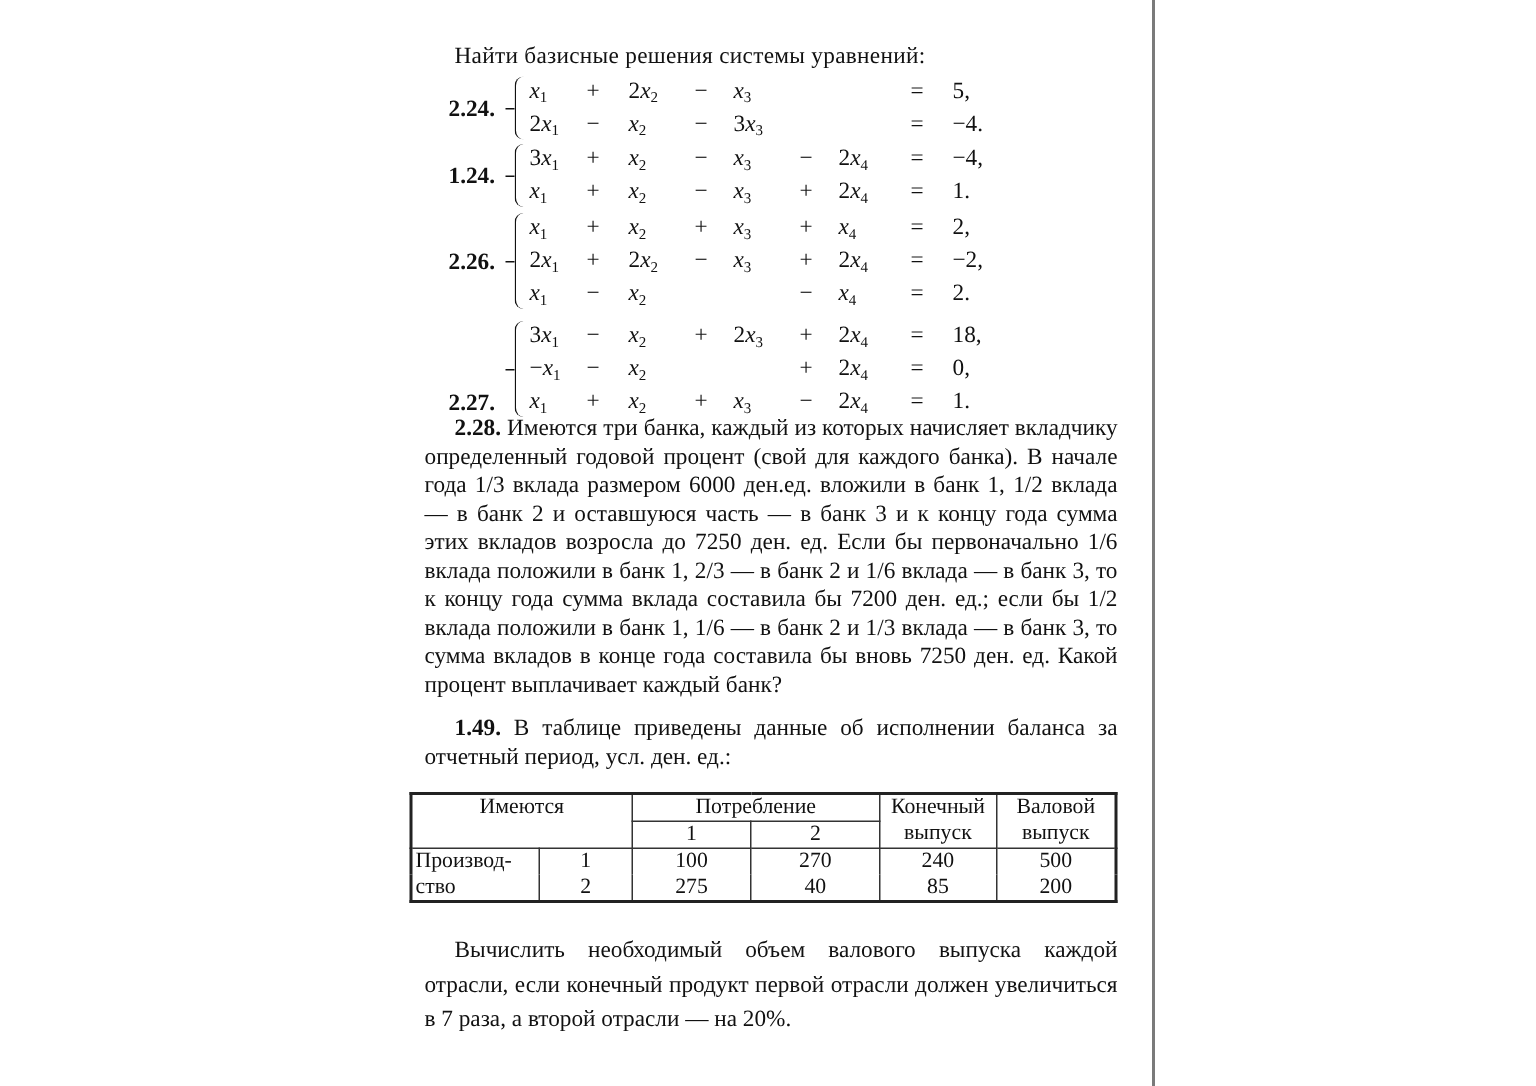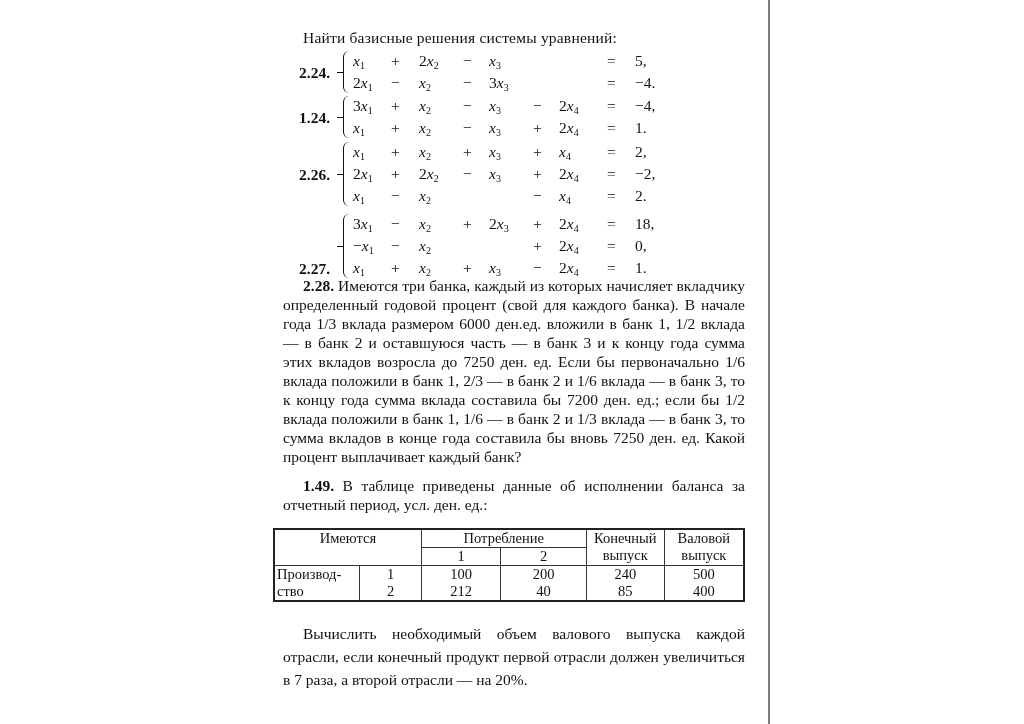--- a/index.html
+++ b/index.html
@@ -191,28 +191,28 @@
       <td rowspan="2">Валовой выпуск</td>
     </tr>
     <tr>
       <td>1</td>
       <td>2</td>
     </tr>
     <tr>
       <td class="left" rowspan="2" style="vertical-align:top">Производ- ство</td>
       <td style="border-bottom:none">1</td>
       <td style="border-bottom:none">100</td>
-      <td style="border-bottom:none">200</td>
+      <td style="border-bottom:none">270</td>
       <td style="border-bottom:none">240</td>
       <td style="border-bottom:none">500</td>
     </tr>
     <tr>
       <td style="border-top:none">2</td>
-      <td style="border-top:none">212</td>
+      <td style="border-top:none">275</td>
       <td style="border-top:none">40</td>
       <td style="border-top:none">85</td>
-      <td style="border-top:none">400</td>
+      <td style="border-top:none">200</td>
     </tr>
   </tbody>
     </table>
 
   <div class="outro" style="text-indent:20px;">Вычислить необходимый объем валового выпуска каждой отрасли, если конечный продукт первой отрасли должен увеличиться в 7 раза, а второй отрасли — на 20%.</div>
 </div>
 
 </body></html>

